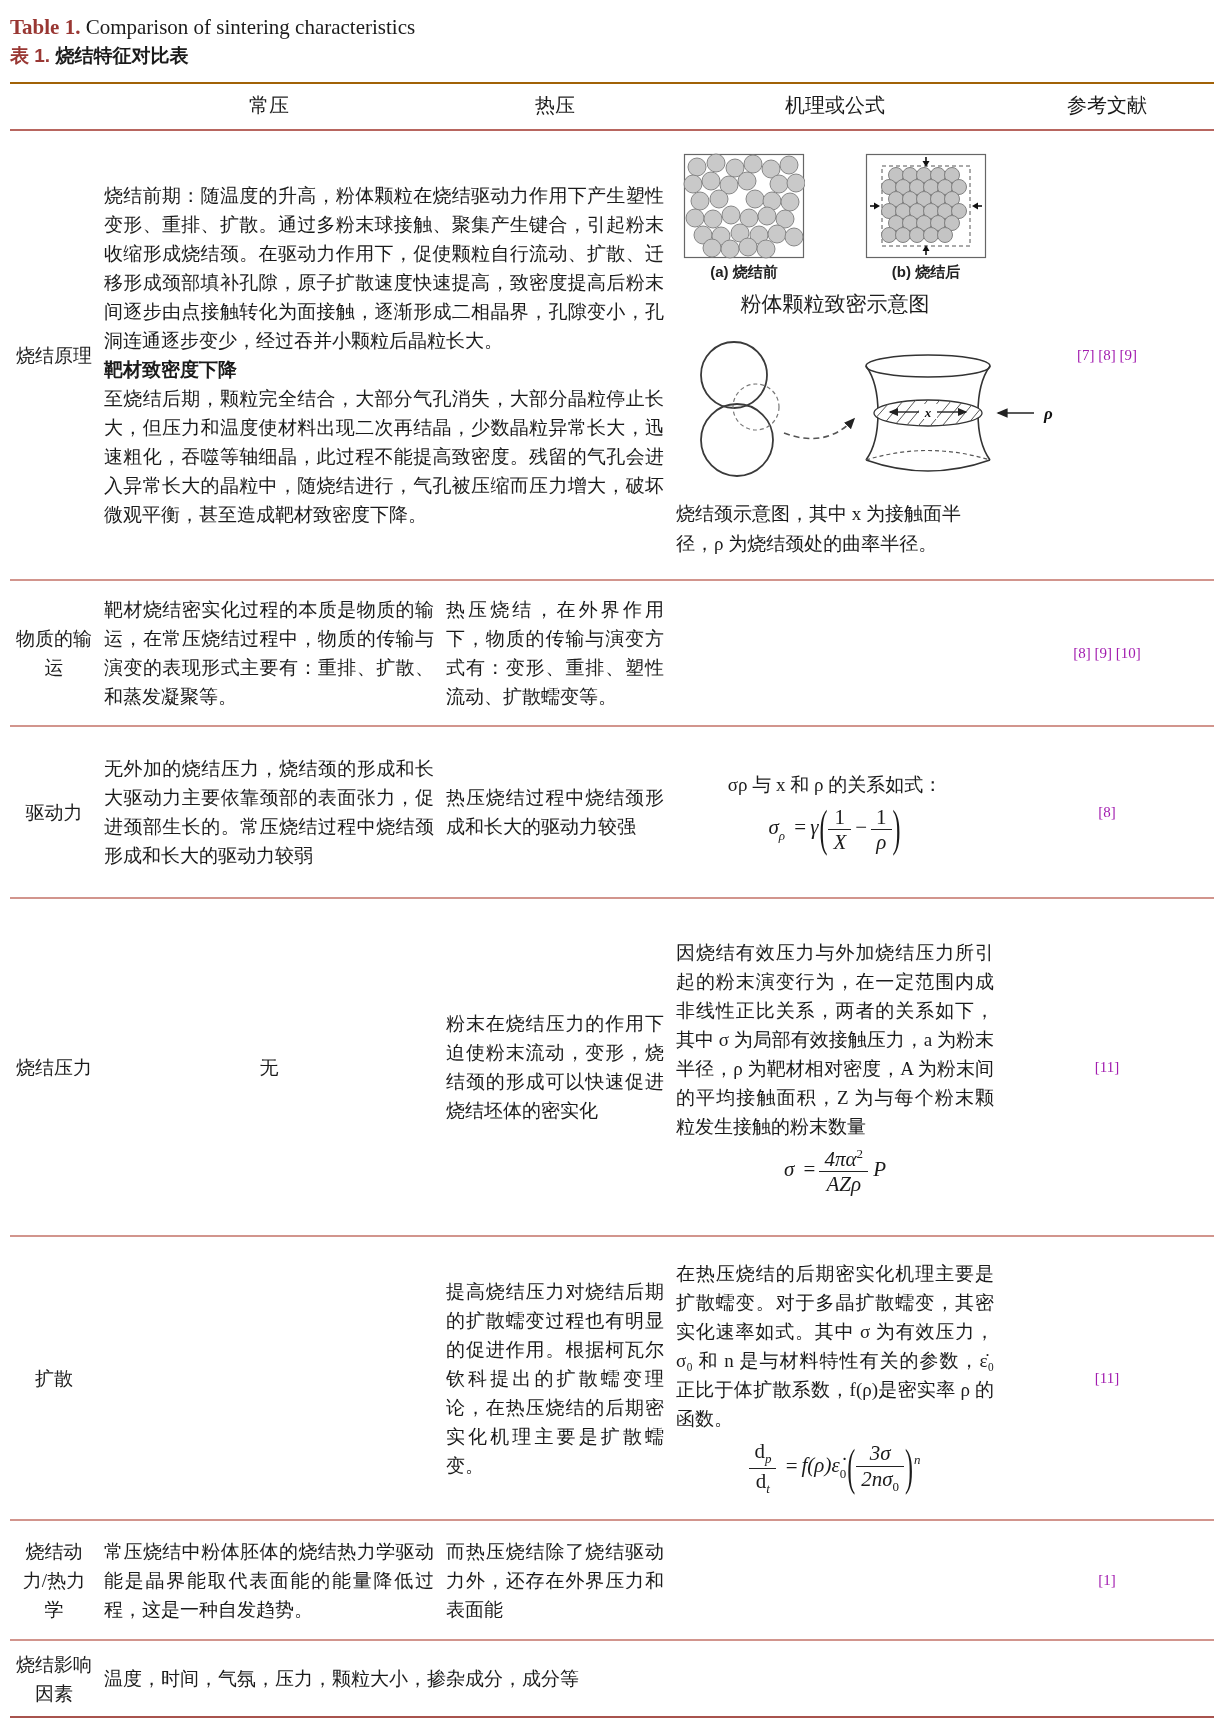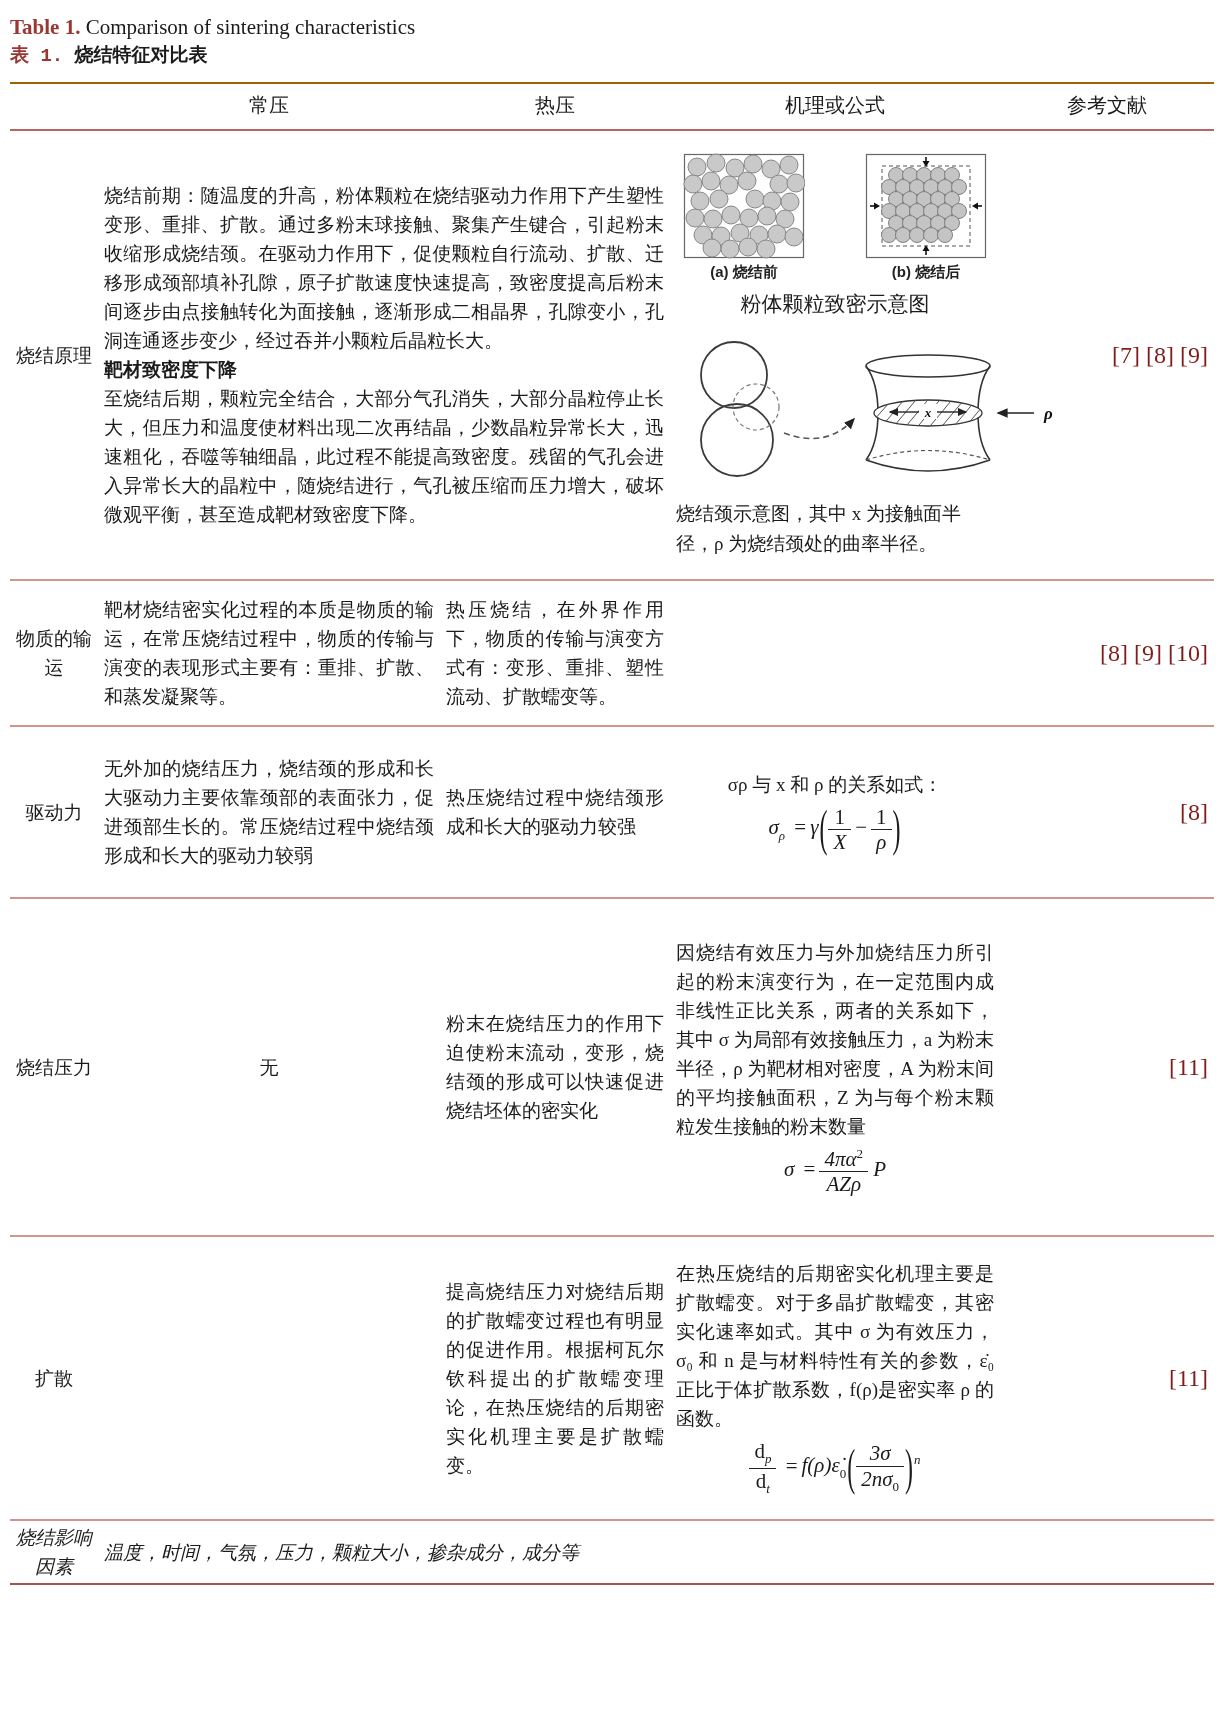--- a/index.html
+++ b/index.html
@@ -1,35 +1,35 @@
 <!DOCTYPE html>
 <html><head>
 <meta charset="utf-8">
 <style>
   html,body{margin:0;padding:0;background:#ffffff;}
   body{width:1224px;height:1721px;font-family:"Liberation Serif","DejaVu Serif",serif;color:#1b1b1b;overflow:hidden;}
   .page{padding:12px 10px 0 10px;}
   .title-en{font-size:21px;line-height:30px;}
-  .title-zh{font-size:19px;line-height:28px;font-family:Liberation Mono, monospace;font-weight:700;margin-bottom:12px;}
+  .title-zh{font-size:19px;line-height:28px;font-family:Liberation Sans, sans-serif;font-weight:700;margin-bottom:12px;}
   .accent{color:#993733;font-weight:700;}
   table{width:1204px;border-collapse:collapse;table-layout:fixed;
         border-top:2px solid #a16207;border-bottom:2px solid #a8534e;}
   thead th{font-weight:400;font-size:20px;padding:8px 0 10px 0;text-align:center;
         border-bottom:2px solid #b86660;}
   tbody td{border-bottom:2px solid #d2958d;vertical-align:middle;font-size:19px;line-height:29px;padding:6px 6px;}
   tbody tr:last-child td{border-bottom:none;}
   td.lbl{text-align:center;padding:0 6px;}
   td.txt{text-align:justify;}
   td.txt p{margin:0;}
   p.bold-line{font-weight:700;}
   td.center{text-align:center;}
-  td.refs{color:#7f1d1d;text-align:right;font-size:24px;white-space:nowrap;}
+  td.refs{color:#a21caf;text-align:center;font-size:15px;white-space:nowrap;}
   td.mech{text-align:justify;}
   tr.r1{height:450px;} tr.r2{height:146px;} tr.r3{height:172px;}
-  tr.r4{height:338px;} tr.r5{height:284px;} tr.r6{height:120px;} tr.r7{height:64px;font-style:italic;}
+  tr.r4{height:338px;} tr.r5{height:284px;} tr.r6{height:120px;} tr.r7{height:77px;}
   .figpair{display:flex;justify-content:center;align-items:flex-start;gap:60px;margin:2px 0 2px 0;}
   .subfig{display:flex;flex-direction:column;align-items:center;}
   .subcap{font-family:"Liberation Sans","DejaVu Sans",sans-serif;font-weight:700;font-size:15px;line-height:20px;margin-top:3px;color:#222;}
   .figcap{text-align:center;font-size:21px;margin:8px 0 14px 0;}
   .neckwrap{text-align:center;margin:0 0 6px 0;}
   .neckcap{text-align:left;font-size:19px;line-height:30px;margin-top:4px;}
   .fintro{text-align:center;margin-bottom:4px;}
   .formula{text-align:center;font-size:21px;margin-top:6px;white-space:nowrap;}
   .mi{font-style:italic;}
   .frac{display:inline-block;vertical-align:middle;text-align:center;line-height:1.15;}
@@ -269,20 +269,27 @@
         <td class="mech">
           <p style="margin:0;">在热压烧结的后期密实化机理主要是扩散蠕变。对于多晶扩散蠕变，其密实化速率如式。其中 σ 为有效压力，σ₀ 和 n 是与材料特性有关的参数，ε̇₀ 正比于体扩散系数，f(ρ)是密实率 ρ 的函数。</p>
           <div class="formula">
             <span class="frac"><span class="num"><span>d</span><sub class="s mi">p</sub></span><span class="den"><span>d</span><sub class="s mi">t</sub></span></span>
             <span class="op">=</span><span class="mi">f(ρ)ε̇</span><sub class="s">0</sub><span class="paren">(</span><span class="frac"><span class="num mi">3σ</span><span class="den"><span class="mi">2nσ</span><sub class="s">0</sub></span></span><span class="paren">)</span><sup class="s mi">n</sup>
           </div>
         </td>
         <td class="refs">[11]</td>
       </tr>
 
+      <tr class="r6">
+        <td class="lbl">烧结动力/热力学</td>
+        <td class="txt">常压烧结中粉体胚体的烧结热力学驱动能是晶界能取代表面能的能量降低过程，这是一种自发趋势。</td>
+        <td class="txt">而热压烧结除了烧结驱动力外，还存在外界压力和表面能</td>
+        <td></td>
+        <td class="refs">[1]</td>
+      </tr>
 
       <tr class="r7">
         <td class="lbl">烧结影响因素</td>
         <td colspan="3">温度，时间，气氛，压力，颗粒大小，掺杂成分，成分等</td>
         <td></td>
       </tr>
 
     </tbody>
   </table>
 </div>

